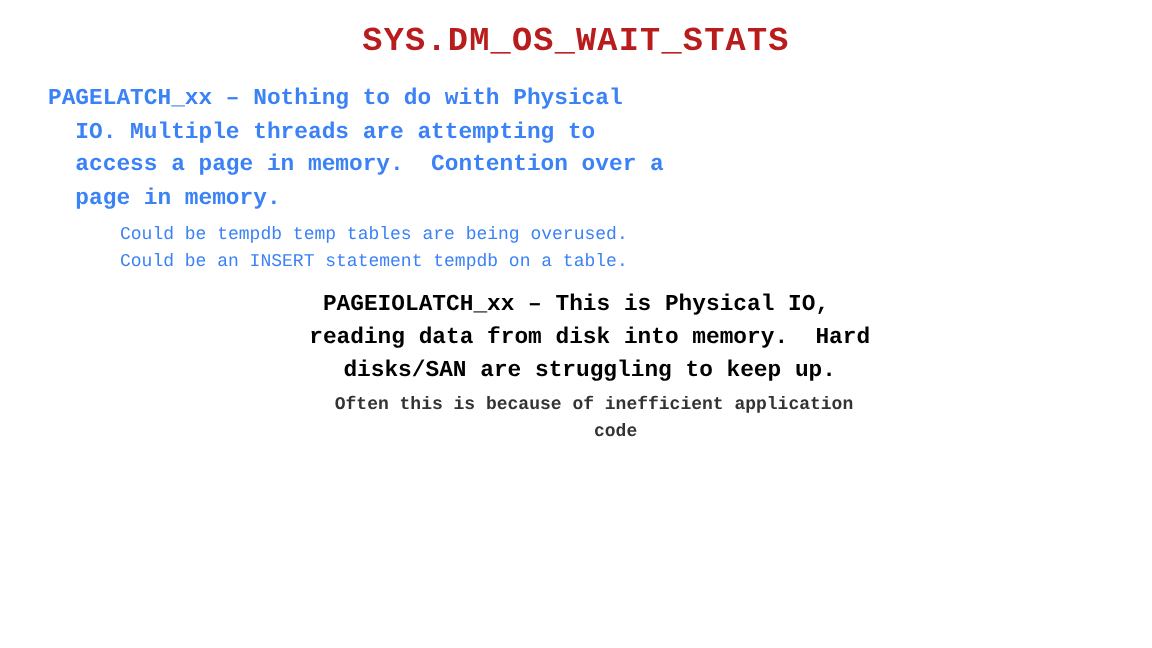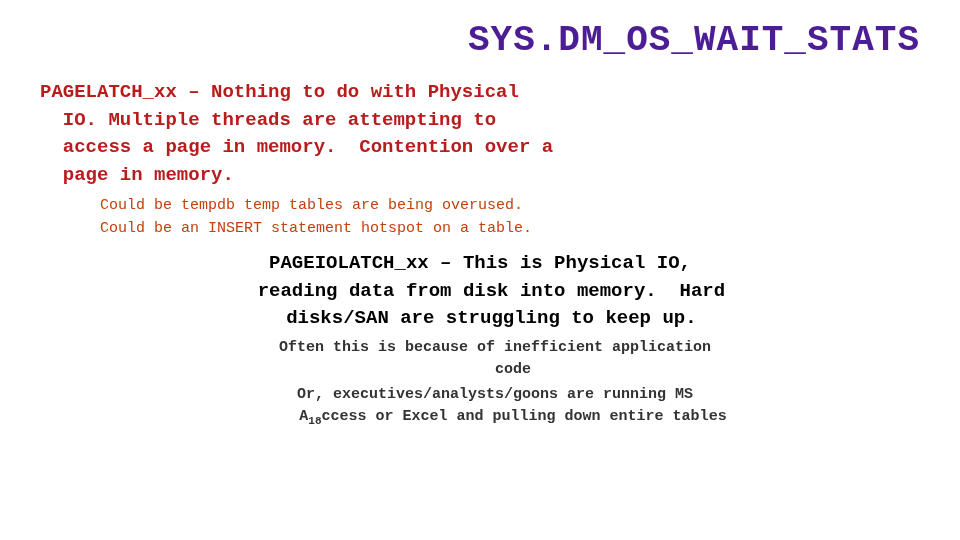--- a/index.html
+++ b/index.html
@@ -11,40 +11,40 @@
     body {
       background: #ffffff;
       font-family: 'Courier New', Courier, monospace;
       width: 960px;
       height: 540px;
       overflow: hidden;
       padding: 20px 40px;
     }
 
     .page-title {
-      text-align: right;
-      font-size: 36px;
+      text-align: center;
+      font-size: 28px;
       font-weight: bold;
-      color: #4c1d95;
+      color: #b91c1c;
       margin-bottom: 18px;
       letter-spacing: 1px;
     }
 
     .section-large {
       font-size: 19px;
       font-weight: bold;
-      color: #b91c1c;
+      color: #3b82f6;
       line-height: 1.45;
       margin-bottom: 6px;
     }
 
     .sub-item {
       font-size: 15px;
       font-weight: normal;
-      color: #c2410c;
+      color: #3b82f6;
       margin-left: 60px;
       line-height: 1.5;
     }
 
     .section-large-bold {
       font-size: 19px;
       font-weight: bold;
       color: #000000;
       line-height: 1.45;
       margin-top: 10px;
@@ -60,20 +60,19 @@
     }
   </style>
 </head>
 <body>
 
 <div class="page-title">SYS.DM_OS_WAIT_STATS</div>
 
 <div>
   <div class="section-large">PAGELATCH_xx – Nothing to do with Physical<br>&nbsp;&nbsp;IO. Multiple threads are attempting to<br>&nbsp;&nbsp;access a page in memory.&nbsp; Contention over a<br>&nbsp;&nbsp;page in memory.</div>
   <div class="sub-item">Could be tempdb temp tables are being overused.</div>
-  <div class="sub-item">Could be an INSERT statement hotspot on a table.</div>
+  <div class="sub-item">Could be an INSERT statement tempdb on a table.</div>
 </div>
 
 <div style="margin-top:10px;text-align:center;">
   <div class="section-large-bold">PAGEIOLATCH_xx – This is Physical IO,<br>&nbsp;&nbsp;reading data from disk into memory.&nbsp; Hard<br>&nbsp;&nbsp;disks/SAN are struggling to keep up.</div>
   <div class="sub-item-normal">Often this is because of inefficient application<br>&nbsp;&nbsp;&nbsp;&nbsp;code</div>
-  <div class="sub-item-normal" style="margin-top:2px;">Or, executives/analysts/goons are running MS<br>&nbsp;&nbsp;&nbsp;&nbsp;A<span style="font-size:11px; vertical-align:sub;">18</span>ccess or Excel and pulling down entire tables</div>
 </div>
 
 </body></html>

